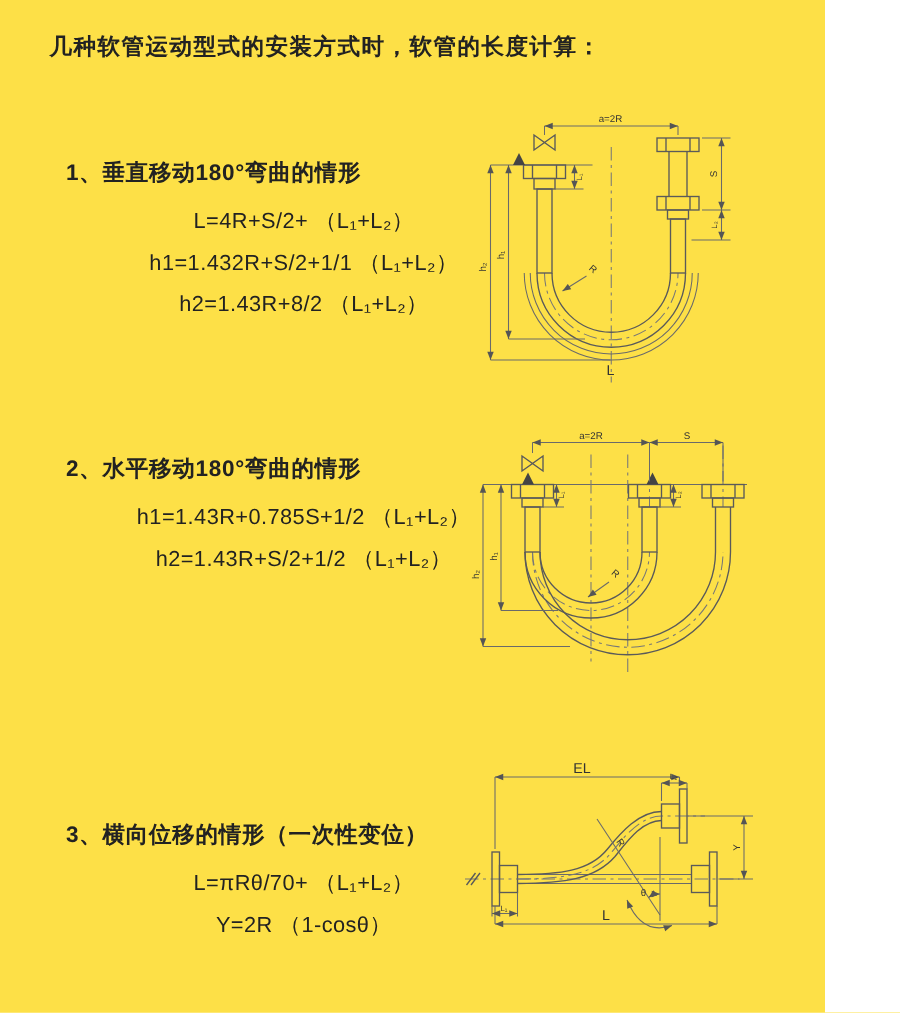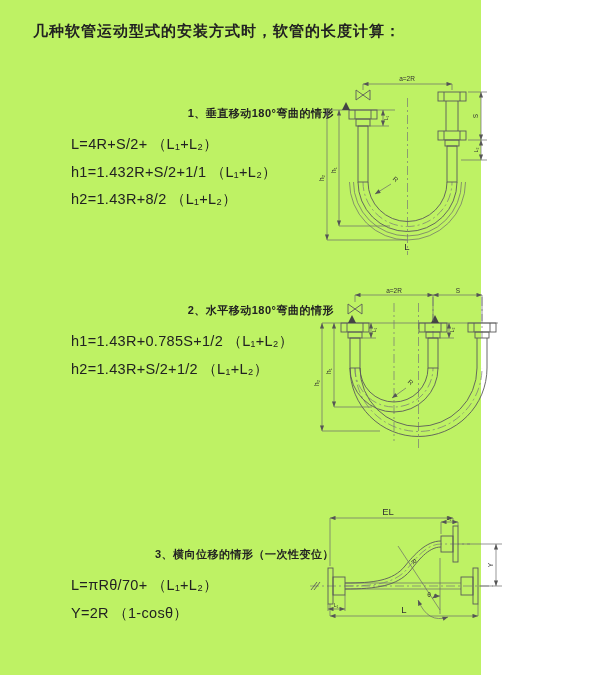--- a/index.html
+++ b/index.html
@@ -1,23 +1,23 @@
 <!DOCTYPE html>
 <html><head>
 <meta charset="utf-8">
 <style>
   html,body{margin:0;padding:0;}
   body{width:600px;height:675px;background:#ffffff;overflow:hidden;
        font-family:"Liberation Sans","DejaVu Sans",sans-serif;color:#222;}
-  .page{position:relative;width:481px;height:675px;background:#bef264;}
+  .page{position:relative;width:550px;height:675px;background:#fde047;}
   .title{position:absolute;left:33px;top:22px;font-size:15px;font-weight:bold;
          letter-spacing:1px;white-space:nowrap;}
   .sec{position:absolute;left:44px;width:290px;}
-  .sec h2{font-size:11px;font-weight:bold;margin:0 0 10px 0;letter-spacing:0.5px;white-space:nowrap;text-align:right;}
-  .f{font-size:14.5px;line-height:27.5px;padding-left:27px;white-space:nowrap;letter-spacing:0.3px;}
+  .sec h2{font-size:15px;font-weight:bold;margin:0 0 10px 0;letter-spacing:0.5px;white-space:nowrap;}
+  .f{font-size:14.5px;line-height:27.5px;padding-left:27px;white-space:nowrap;letter-spacing:0.3px;text-align:center;}
   .dgm{position:absolute;}
   .ln{stroke:#5a5a5a;stroke-width:0.9;fill:none;}
   .thin{stroke:#6a6a6a;stroke-width:0.7;fill:none;}
   .cl{stroke:#777;stroke-width:0.7;fill:none;stroke-dasharray:9 3 2 3;}
   .dimtxt{font:6.5px "Liberation Sans","DejaVu Sans",sans-serif;fill:#333;}
   .dimtxt.sm{font-size:5.2px;}
   .dimtxt.big{font-size:9.5px;}
 </style>
 </head>
 <body>

